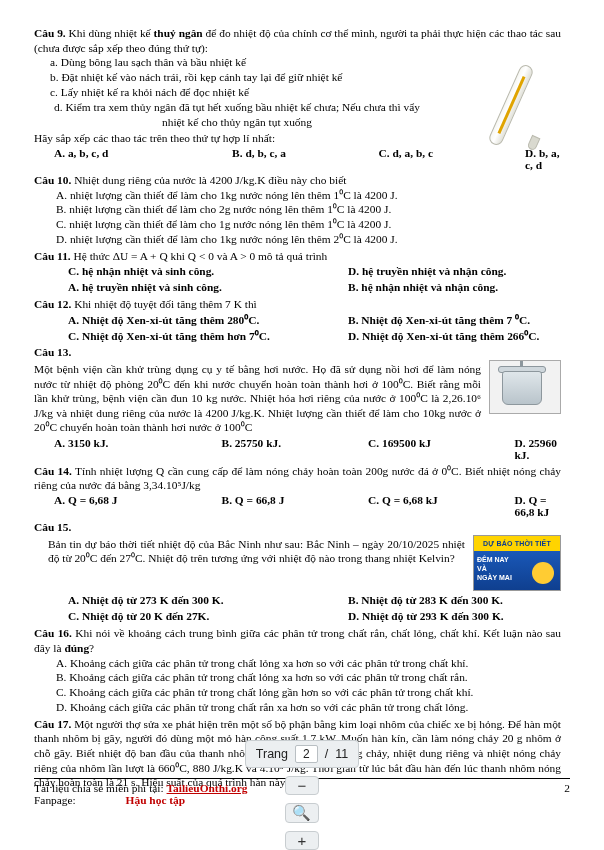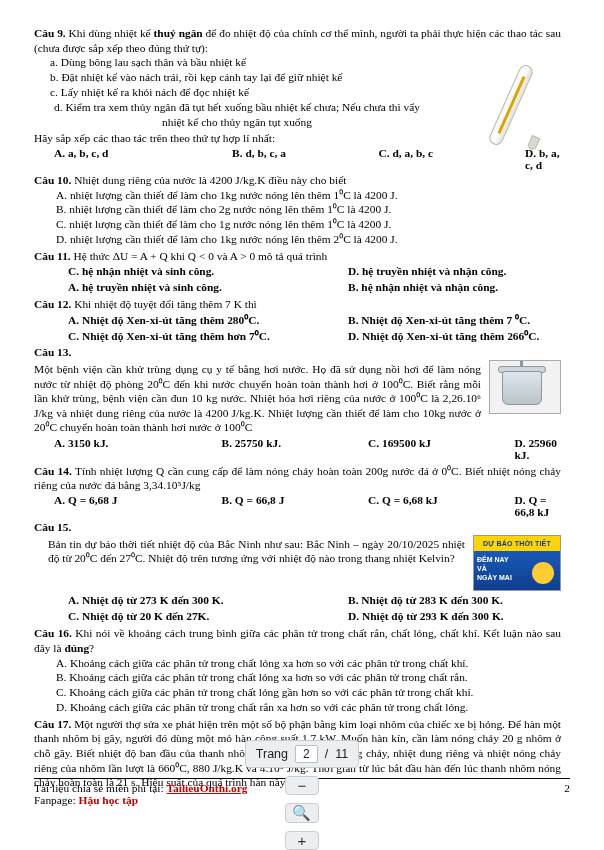--- a/index.html
+++ b/index.html
@@ -38,21 +38,21 @@
 
   
   .footer {
     position: absolute; left: 34px; right: 34px; bottom: 44px;
     border-top: 1px solid #000;
     padding-top: 3px;
     font-size: 11.4px;
   }
   .footer .line1 { display:flex; justify-content: space-between; }
   .redlink { color: #c00000; font-weight: bold; text-decoration: underline; }
-  .redbold { color: #c00000; font-weight: bold; }
+  .redbold { color: #c00000; font-weight: bold; margin-left: 47px; }
 
   
   .toolbar {
     position: absolute; left: 0; right: 0; bottom: 0;
     height: 38px;
     background: #ffffff;
     display: flex; align-items: center; justify-content: flex-end;
     gap: 8px;
     font-family: "Liberation Sans", sans-serif;
     flex-direction: column;

